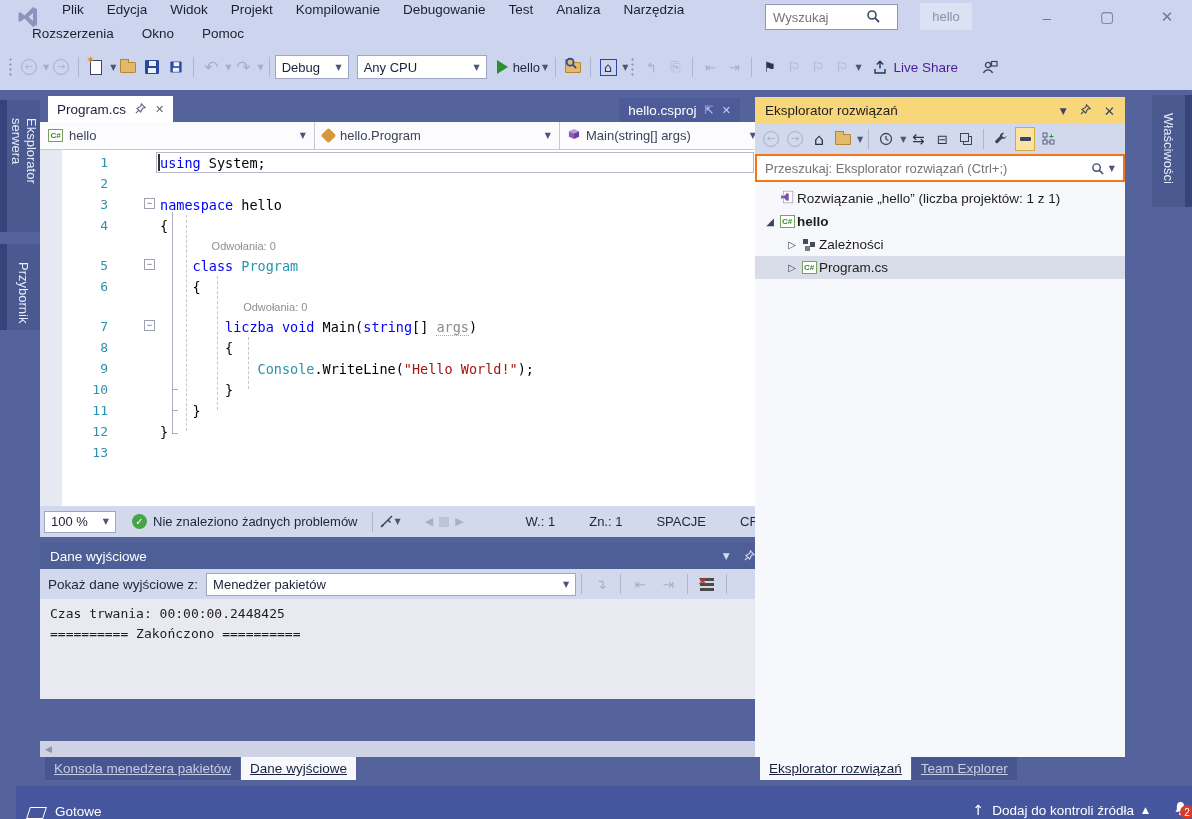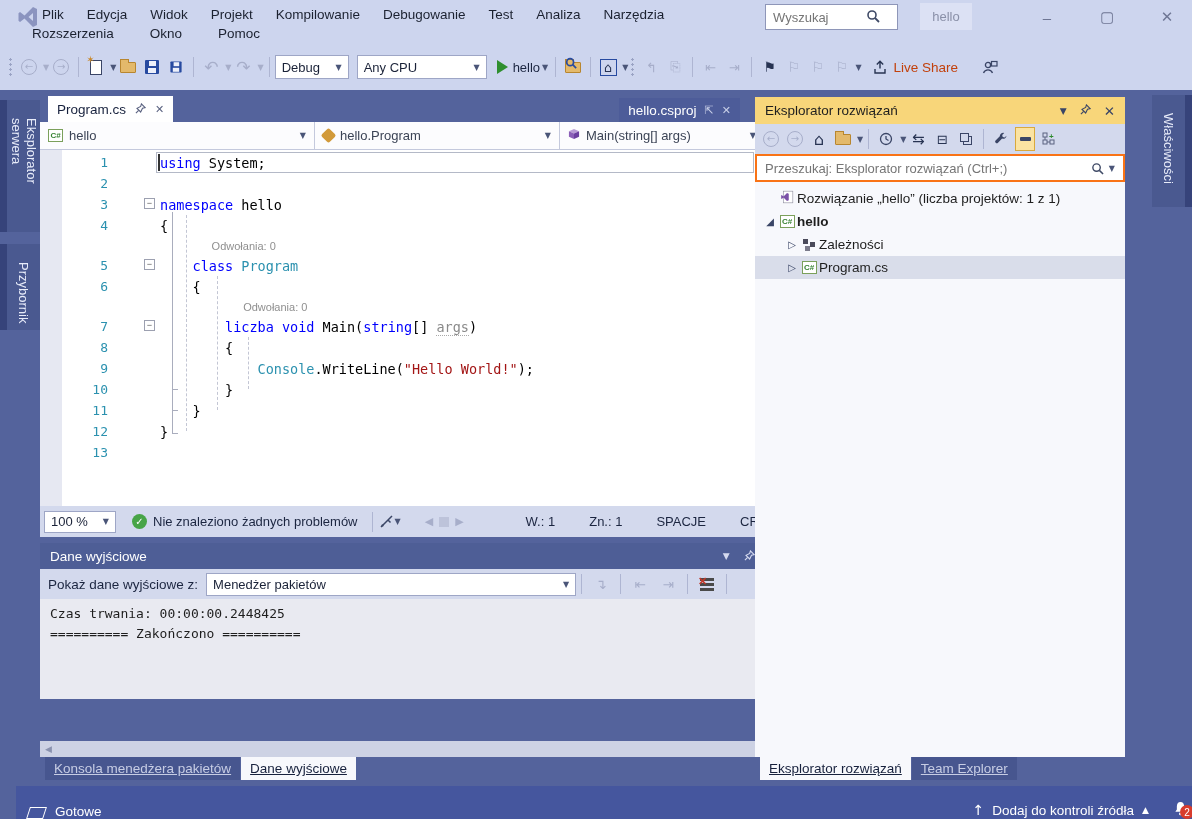--- a/index.html
+++ b/index.html
@@ -4,22 +4,22 @@
 <style>
   * { box-sizing: border-box; margin: 0; padding: 0; }
   html,body { width:1192px; height:819px; overflow:hidden; }
   body { font-family:"Liberation Sans", sans-serif; font-size:13px; color:#1B2540; }
   #app { position:relative; width:1192px; height:819px; background:#54639C; }
   .sym { font-family:"DejaVu Sans", sans-serif; }
 
   
   #titlebar { position:absolute; left:0; top:0; width:1192px; height:44px; background:#CDD5EE; }
   #vs-logo { position:absolute; left:16px; top:5px; }
-  #menu-row1 { position:absolute; left:40px; top:1px; display:flex; gap:19px; height:22px; align-items:flex-end; }
-  #menu-row2 { position:absolute; left:30px; top:22px; display:flex; gap:32px; height:22px; align-items:center; }
+  #menu-row1 { position:absolute; left:60px; top:1px; display:flex; gap:19px; height:22px; align-items:flex-start; }
+  #menu-row2 { position:absolute; left:30px; top:22px; display:flex; gap:24px; height:22px; align-items:center; }
   .menu-item { font-size:13.5px; color:#1B2130; padding:1px 2px; cursor:default; }
   #title-search { position:absolute; left:765px; top:4px; width:133px; height:26px; background:#fff; border:1px solid #8E96B8; display:flex; align-items:center; }
   #title-search input { border:none; outline:none; width:100px; font-size:13px; color:#444; padding-left:7px; font-family:"Liberation Sans",sans-serif; background:transparent; }
   #title-badge { position:absolute; left:920px; top:3px; width:52px; height:27px; background:#DCE1F4; color:#8A90A8; display:flex; align-items:center; justify-content:center; font-size:13px; }
   #win-controls { position:absolute; right:8px; top:0; height:34px; display:flex; align-items:center; gap:38px; color:#6E7694; font-size:15px; padding-right:6px; }
   .win-btn { width:22px; text-align:center; }
 
   
   #toolbar { position:absolute; left:0; top:44px; width:1192px; height:46px; background:#CDD5EE; display:flex; align-items:center; padding-left:6px; }
   .tbtn { display:inline-flex; align-items:center; justify-content:center; min-width:20px; height:24px; margin:0 2px; }
@@ -35,21 +35,21 @@
   .floppy { width:14px; height:14px; background:#274AA0; position:relative; border-radius:1px; }
   .floppy::before { content:""; position:absolute; top:1px; left:4px; right:3px; height:5px; background:#EDF0FA; }
   .floppy::after { content:""; position:absolute; bottom:1px; left:3px; right:3px; height:5px; background:#EDF0FA; }
   .floppy.small { transform:scale(.8); }
   .folder { width:16px; height:11px; background:#E3B96B; border:1px solid #B8862F; border-radius:1px; position:relative; }
   .folder::before { content:""; position:absolute; top:-4px; left:-1px; width:7px; height:3px; background:#E3B96B; border:1px solid #B8862F; border-bottom:none; }
   .play { width:0; height:0; border-left:11px solid #2F8F2F; border-top:7px solid transparent; border-bottom:7px solid transparent; }
   .newfile { width:12px; height:15px; border:1px solid #3A4566; background:#fff; position:relative; }
   .newfile::before { content:"✶"; position:absolute; left:-5px; top:-7px; color:#C8882B; font-size:10px; }
   .flag { font-size:14px; }
-  #live-share { display:flex; align-items:center; gap:6px; margin-left:10px; color:#c2410c; font-size:13.5px; }
+  #live-share { display:flex; align-items:center; gap:6px; margin-left:10px; color:#4c1d95; font-size:13.5px; }
 
   
   #main { position:absolute; left:0; top:90px; width:1192px; height:696px; background:#54639C; }
   .vtab { position:absolute; left:0; width:40px; background:#4A5990; border-left:7px solid #36437A; color:#E8ECFA;
           writing-mode:vertical-rl; font-size:13px; display:flex; align-items:center; padding:12px 0 12px 0; justify-content:flex-start; }
   .vtab span { padding-top:6px; }
   #right-strip-tab { left:auto; right:0; border-left:none; border-right:7px solid #36437A; }
 
   
   #editor-group { position:absolute; left:40px; top:0; width:750px; height:696px; }

